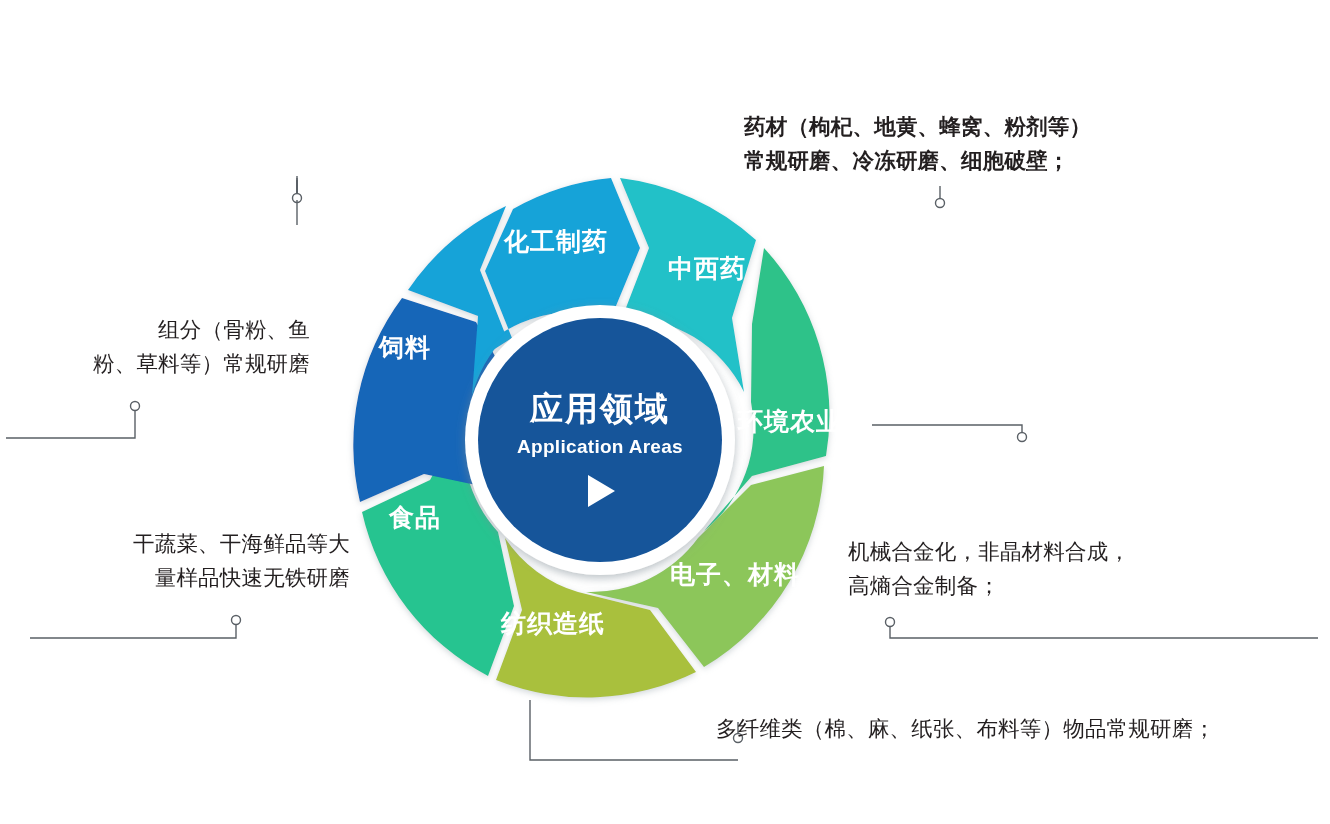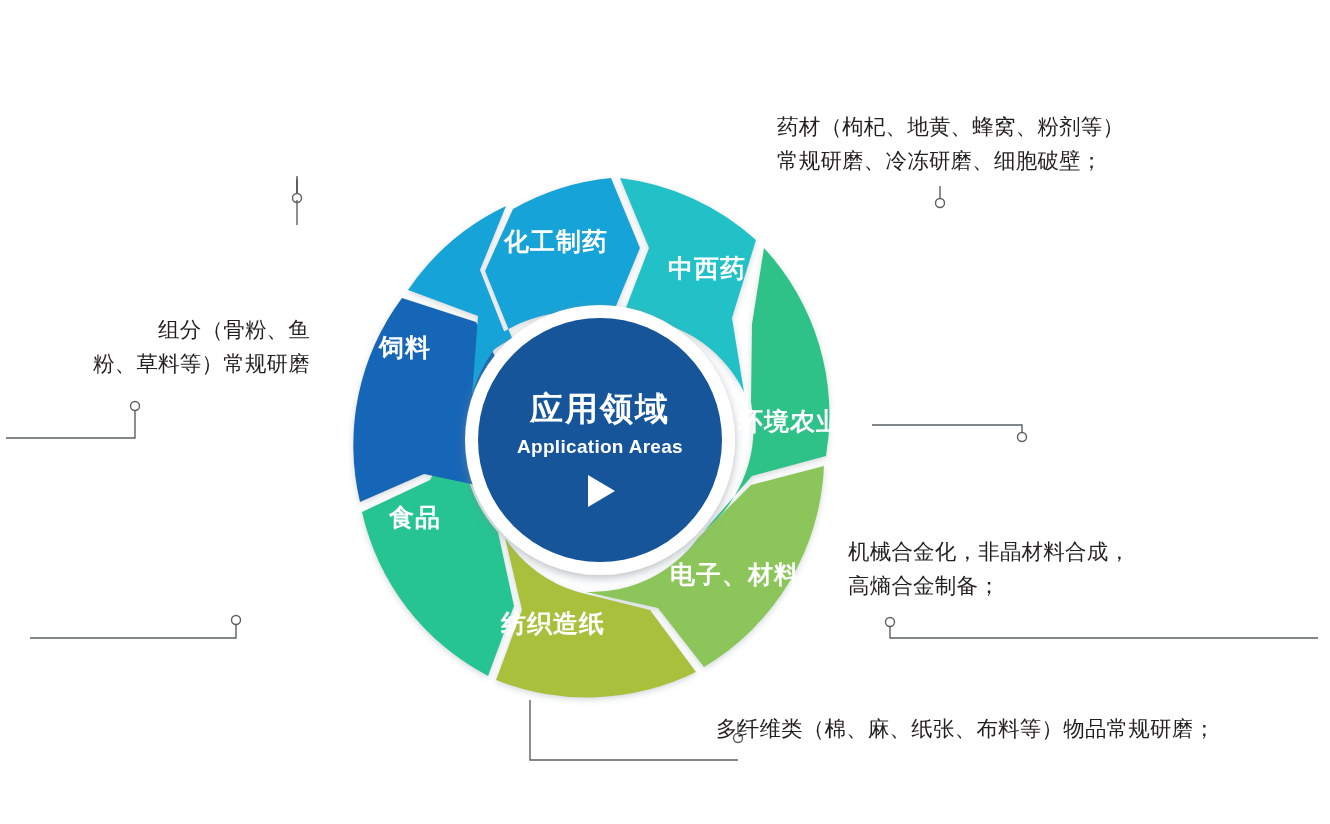--- a/index.html
+++ b/index.html
@@ -221,26 +221,28 @@
 
         <circle cx="135" cy="406" r="4.5" fill="#ffffff" stroke="#5a6066" stroke-width="1.4"></circle>
         <path d="M 135 410 L 135 438 L 6 438"></path>
 
         <path d="M 297 200 L 297 225"></path>
       </g>
     </svg>
   </div>
 
 
-  <div class="callout ta-left" style="left:777px; top:110px; width:430px;">药材（枸杞、地黄、蜂窝、粉剂等）
+  <div class="callout ta-left" style="left:744px; top:110px; width:430px;font-weight:bold;">药材（枸杞、地黄、蜂窝、粉剂等）
 常规研磨、冷冻研磨、细胞破壁；</div>
 
 
   <div class="callout ta-left" style="left:848px; top:535px; width:380px;">机械合金化，非晶材料合成，
 高熵合金制备；</div>
 
   <div class="callout ta-left" style="left:716px; top:672px; width:600px;margin-top:40px;">多纤维类（棉、麻、纸张、布料等）物品常规研磨；</div>
 
+  <div class="callout ta-right" style="left:40px; top:527px; width:310px;">干蔬菜、干海鲜品等大
+量样品快速无铁研磨</div>
 
   <div class="callout ta-right" style="left:20px; top:313px; width:290px;">组分（骨粉、鱼
 粉、草料等）常规研磨</div>
 
 </div>
 
 </body></html>

